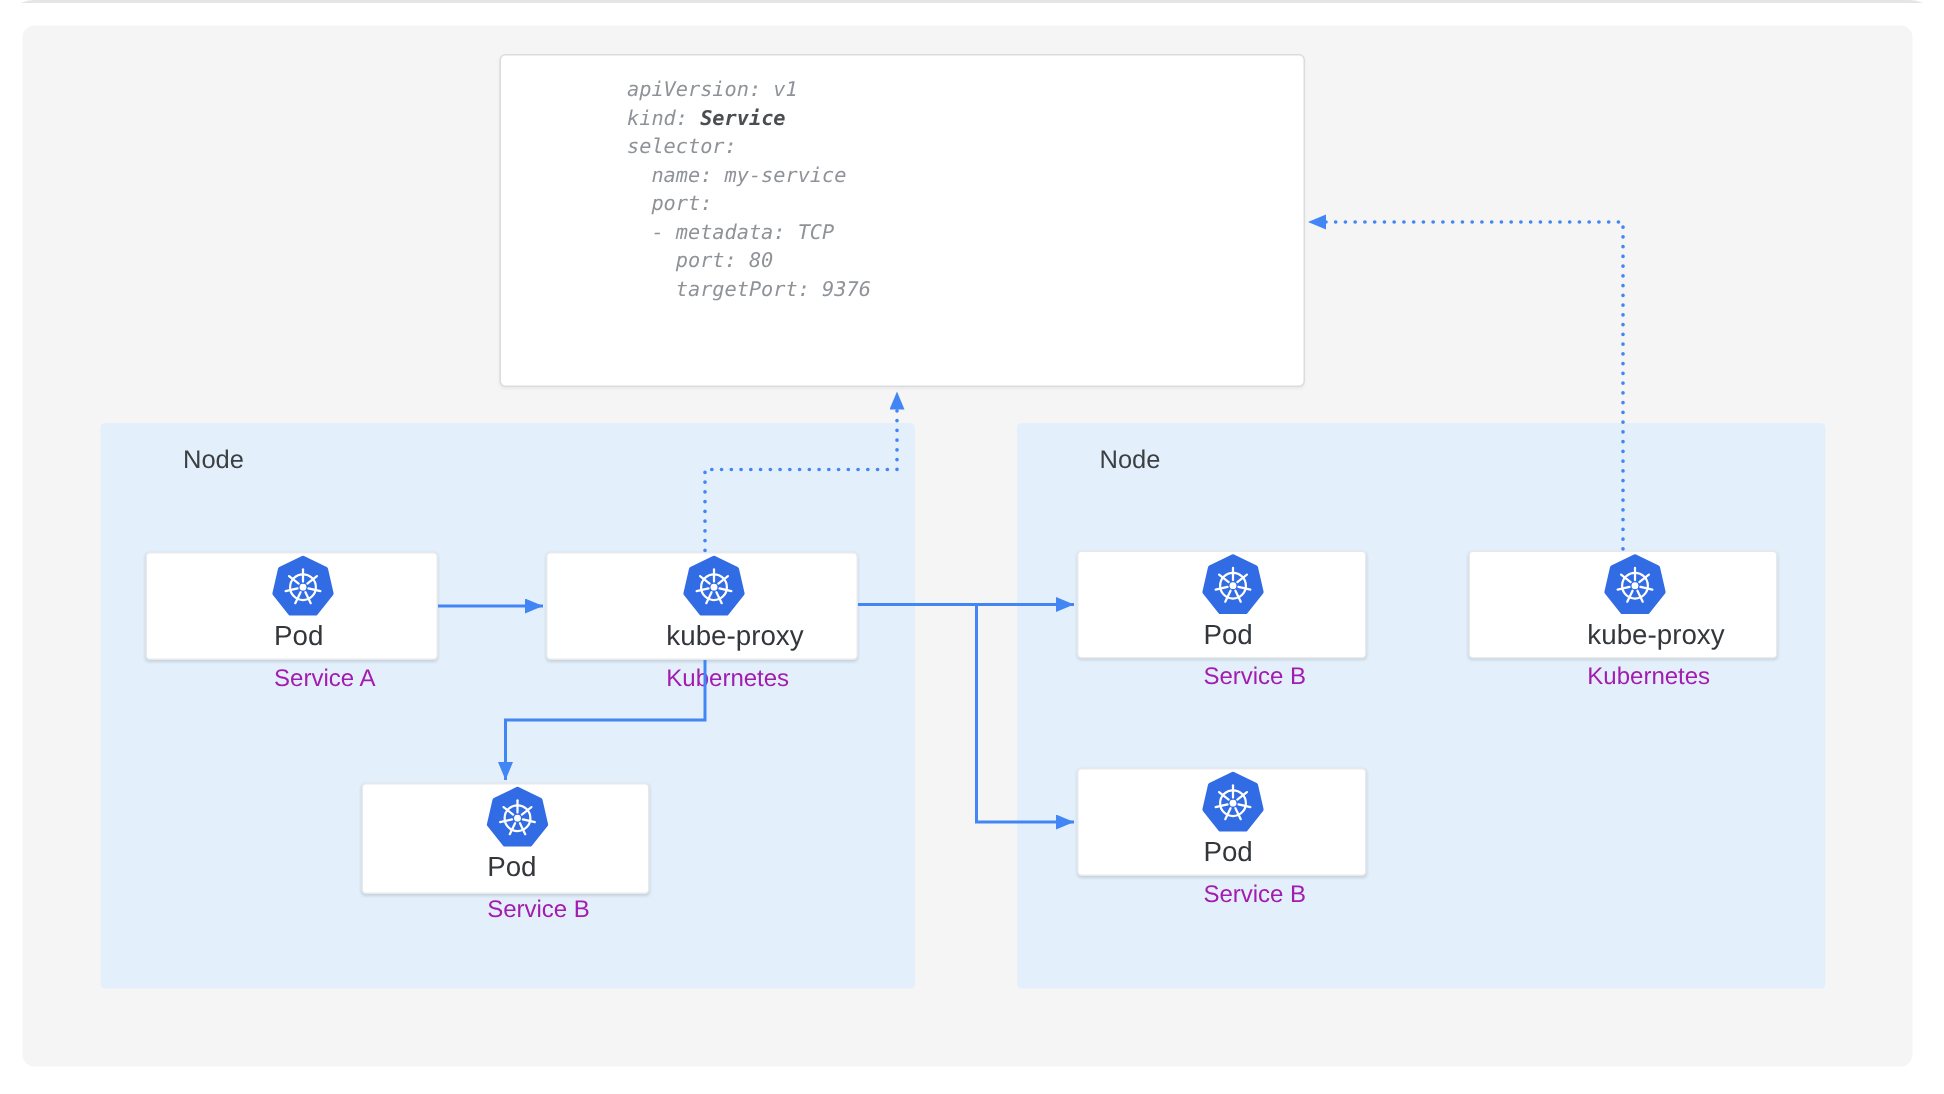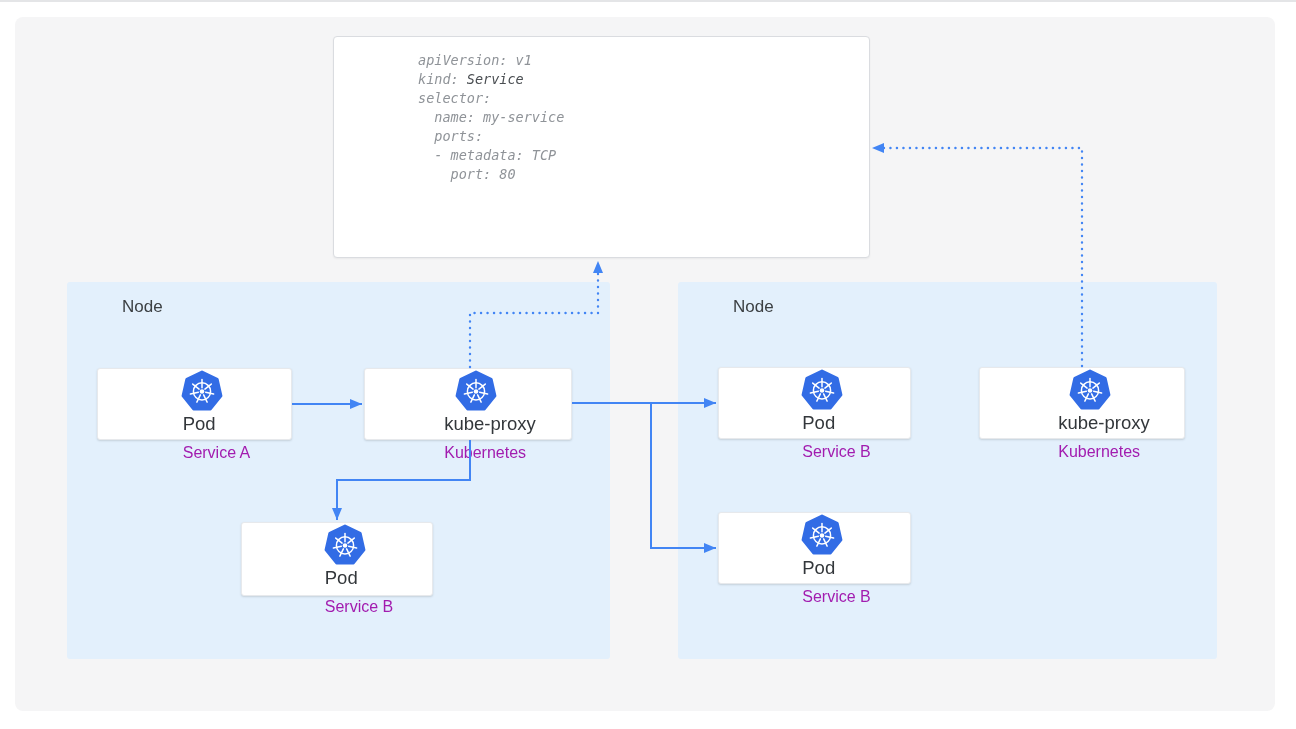--- a/index.html
+++ b/index.html
@@ -1,28 +1,28 @@
 <!DOCTYPE html>
 <html><head>
 <meta charset="utf-8">
 <style>
   html,body{margin:0;padding:0;background:#fff;}
   .page{position:relative;width:1296px;height:729px;background:#ffffff;overflow:hidden;
-        font-family:"Liberation Sans",sans-serif;}
+        font-family:"Liberation Sans",sans-serif;border-radius:23px;}
   .top-rule{position:absolute;left:0;top:0;width:100%;height:2px;background:#e4e5e7;}
   .panel{position:absolute;left:15px;top:17px;width:1260px;height:694px;background:#f5f5f6;border-radius:8px;}
 
   
   .yaml-box{position:absolute;left:333px;top:36px;width:537px;height:222px;box-sizing:border-box;
             background:#ffffff;border:1px solid #dadce0;border-radius:4px;
             box-shadow:0 1px 2px rgba(0,0,0,.05);
             padding:14px 16px 8px 84px;}
   .yline{white-space:pre;font-family:"DejaVu Sans Mono",monospace;font-style:italic;
          font-size:13.5px;line-height:19px;color:#8f9398;}
-  .yline .b{font-weight:normal;color:#4a4e52;text-align:right;}
+  .yline .b{font-weight:bold;color:#4a4e52;text-align:right;}
 
   
   .node{position:absolute;background:#e3f0fc;border-radius:3px;}
   .node-left{left:67px;top:282px;width:543px;height:377px;}
   .node-right{left:678px;top:282px;width:539px;height:377px;}
   .node-label{position:absolute;left:19px;top:15px;font-size:17px;color:#3c4043;margin-left:36px;}
 
   
   .card{position:absolute;display:flex;align-items:center;box-sizing:border-box;height:72px;
         background:#ffffff;border:1px solid #e7e9ec;border-radius:3px;
@@ -39,23 +39,24 @@
 
 <div class="page">
   <div class="top-rule"></div>
   <div class="panel"></div>
 
   <div class="yaml-box">
     <div class="yline"><span>apiVersion: v1</span></div>
     <div class="yline"><span>kind: </span><span class="b">Service</span></div>
     <div class="yline"><span>selector:</span></div>
     <div class="yline"><span>  name: my-service</span></div>
-    <div class="yline"><span>  ports:</span></div>
+    <div class="yline"><span>  port:</span></div>
     <div class="yline"><span>  - metadata: TCP</span></div>
     <div class="yline"><span>    port: 80</span></div>
+    <div class="yline"><span>    targetPort: 9376</span></div>
   </div>
 
   <div class="node node-left">
     <div class="node-label">Node</div>
   </div>
   <div class="node node-right">
     <div class="node-label">Node</div>
   </div>
 
   <svg width="0" height="0" style="position:absolute" aria-hidden="true">

